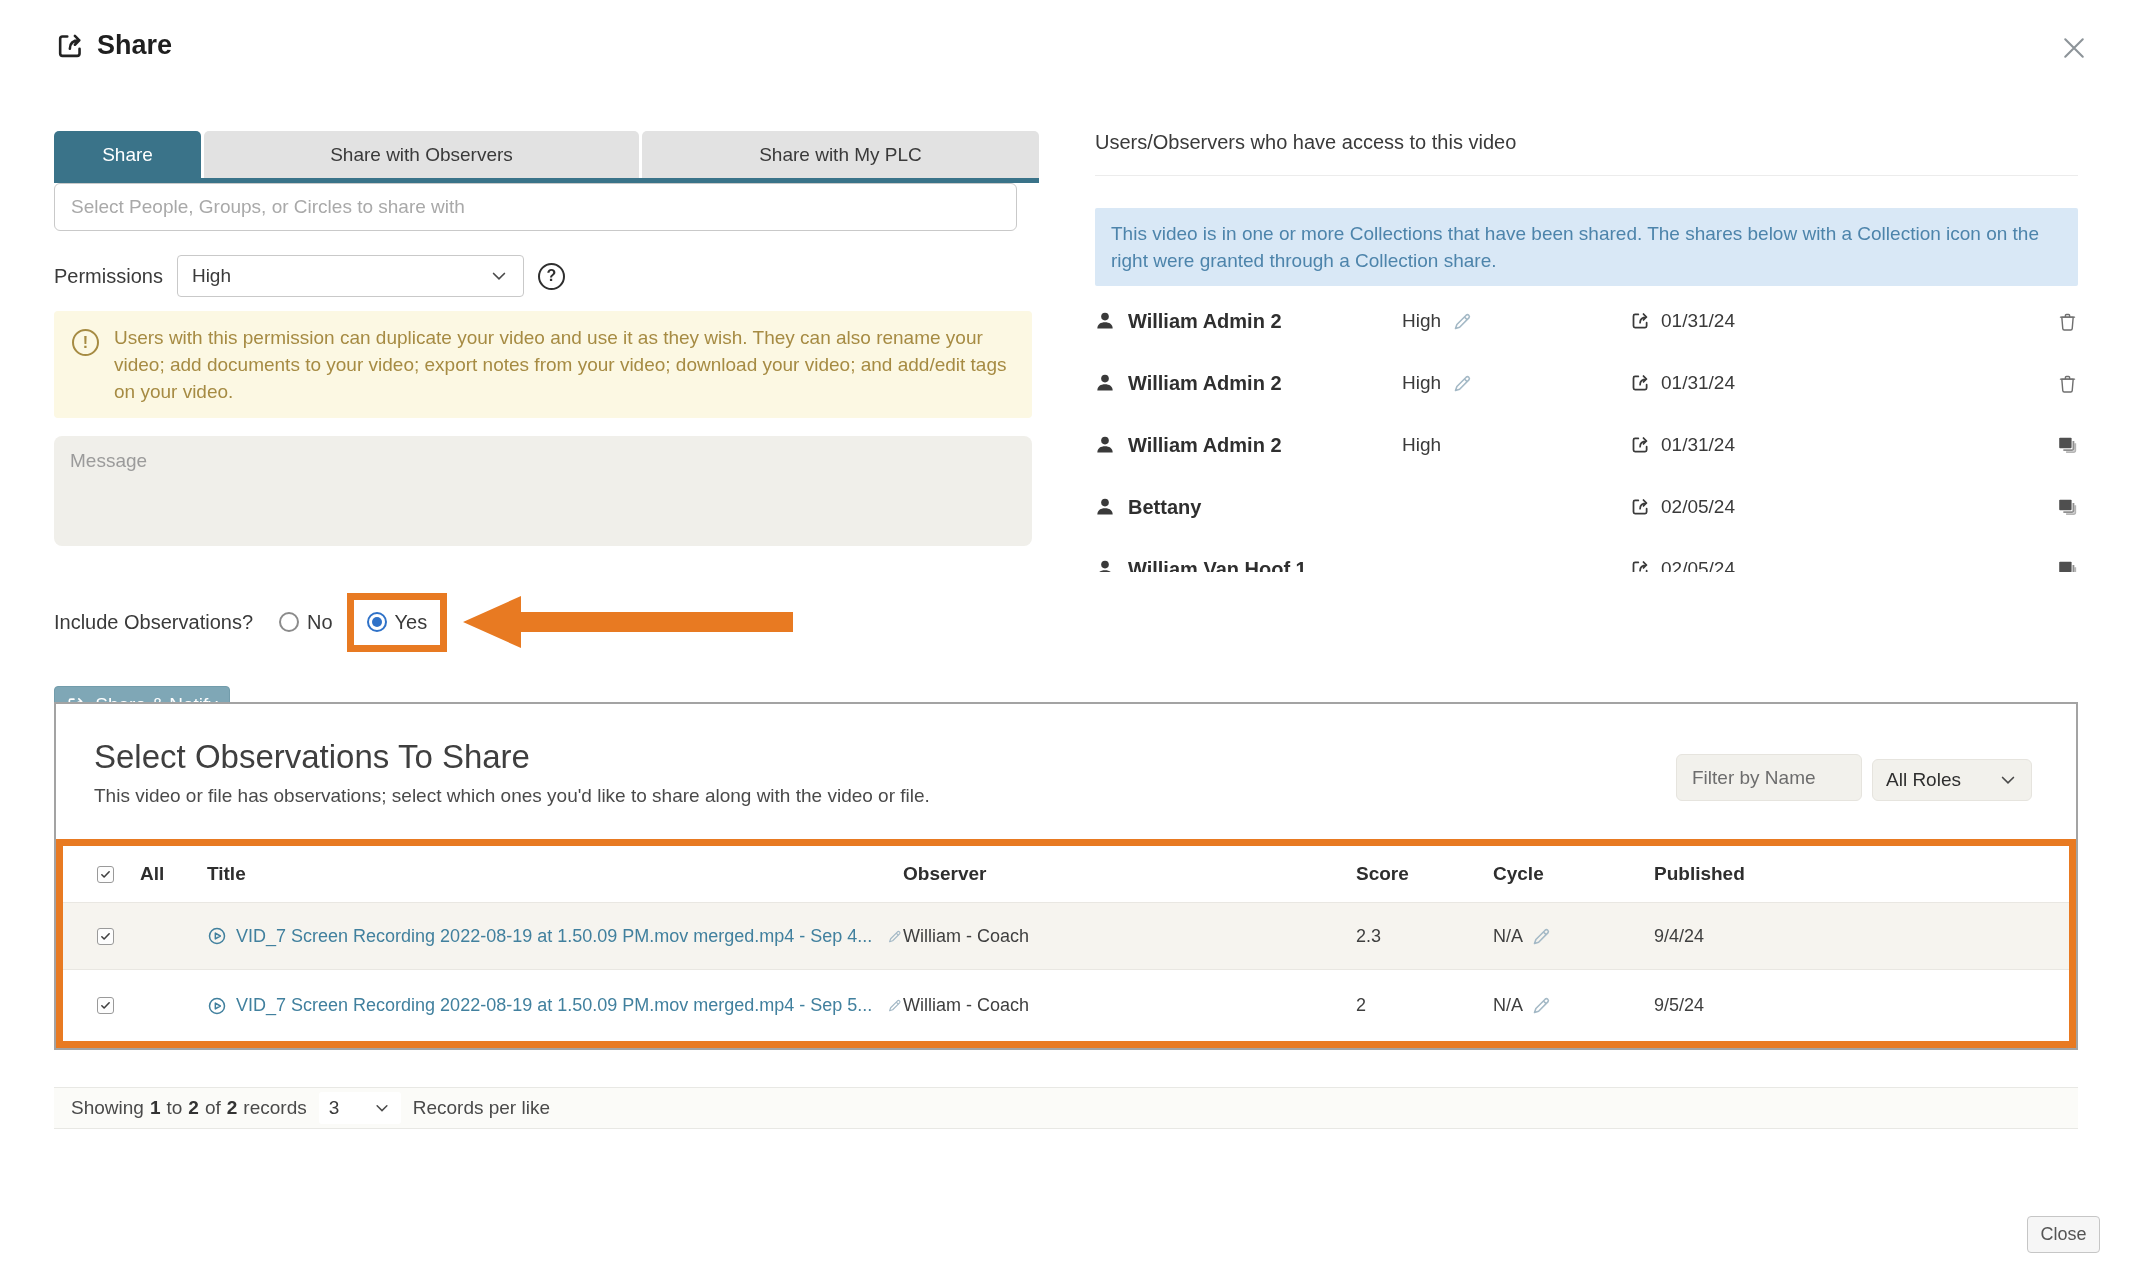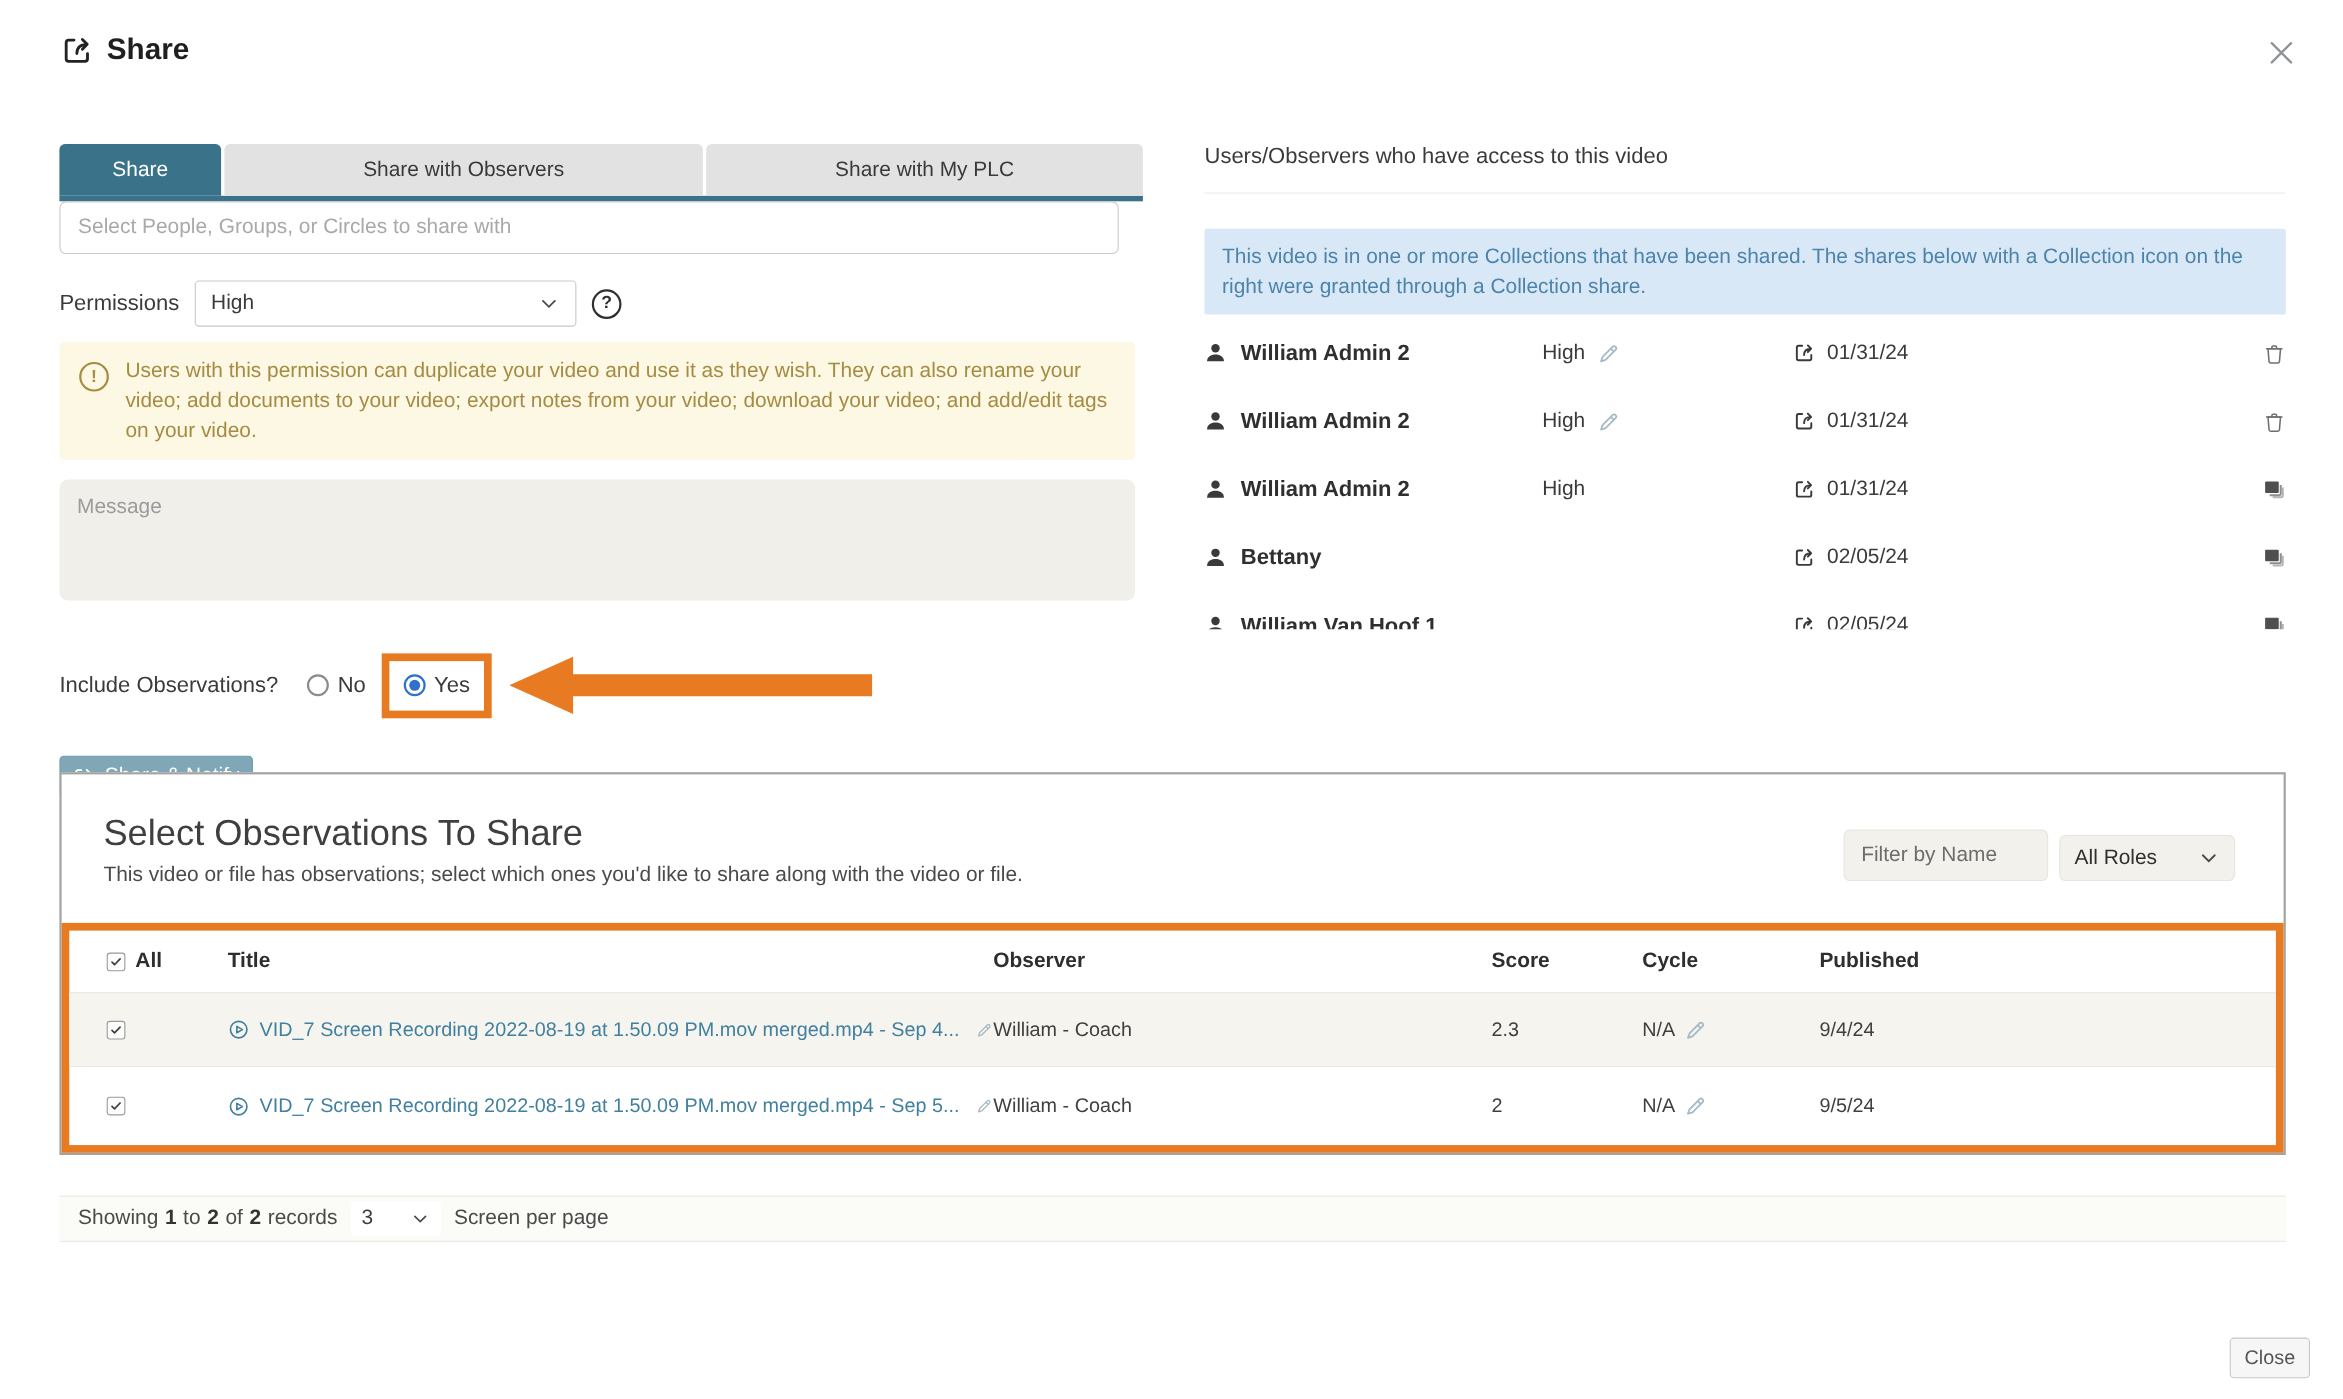--- a/index.html
+++ b/index.html
@@ -93,21 +93,21 @@
   .filter-input { width:186px; height:47px; background:#f2f1ec; border:1px solid #e6e4de; border-radius:6px;
                   padding:0 15px; font-size:19px; color:#333; font-family:inherit; outline:none; }
   .filter-input::placeholder { color:#6d6d6d; }
   .roles-select { width:160px; height:42px; background:#f2f1ec; border:1px solid #e6e4de; border-radius:6px;
                   display:flex; align-items:center; justify-content:space-between; padding:0 13px;
                   font-size:19px; margin-top:2px; cursor:pointer; color:#2f2f2f; }
 
   .obs-table { margin-top:32px; border:7px solid #e87a22; }
   .tbl-cols { display:grid; grid-template-columns:110px 696px 453px 137px 161px 1fr; align-items:center; padding-left:34px; }
   .table-header { height:56px; font-size:19px; font-weight:700; color:#2e2e2e; }
-  .header-all { display:flex; gap:9px; align-items:center; }
+  .header-all { display:flex; gap:26px; align-items:center; }
   .checkbox { width:17px; height:17px; border:1.5px solid #9a9a9a; border-radius:3px; background:#fdfdfd;
               display:inline-flex; align-items:center; justify-content:center; cursor:pointer; flex:0 0 auto; }
   .checkbox svg { width:11px; height:11px; color:#3f3f3f; }
   .table-row { height:67px; font-size:18px; color:#3f3f3f; border-top:1px solid #e9e7e2; }
   .table-row.odd { background:#f6f4ef; }
   .table-row.r2 { height:72px; }
   .title-cell { display:flex; align-items:center; gap:9px; }
   .play-icon { width:20px; height:20px; color:#41809e; flex:0 0 auto; }
   .vid-link { color:#41809e; font-size:18px; cursor:pointer; white-space:nowrap; }
   .title-cell .edit-icon { margin-left:6px; }
@@ -466,18 +466,18 @@
   <b>2</b>
   <span class="w">of</span>
   <b>2</b>
   <span class="w">records</span>
   <span class="per-page-select">
     <span>3</span>
     <svg class="chev" viewBox="0 0 24 24">
         <use href="#ic-chevron"></use>
       </svg>
   </span>
-  <span>Screen per page</span>
+  <span>Records per like</span>
 </div>
 
 <div class="close-btn">
   <span>Close</span>
 </div>
 
 </body></html>

